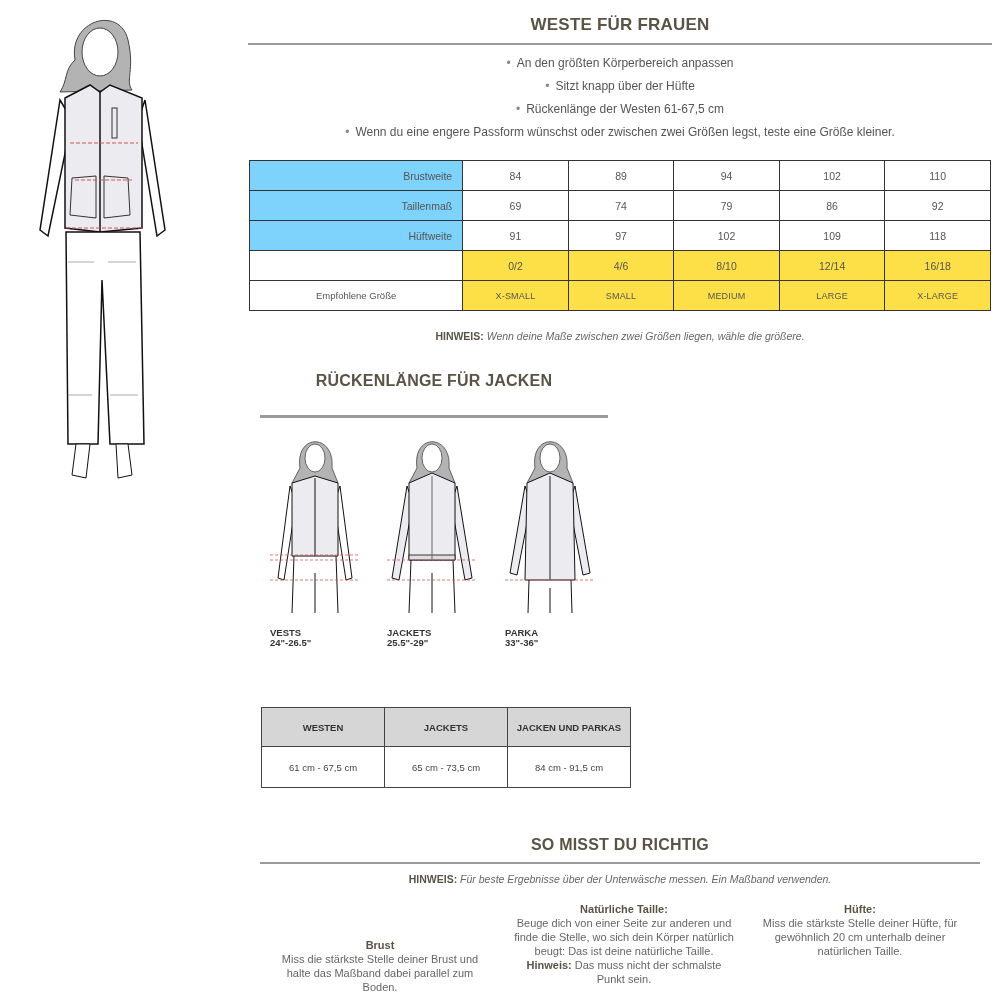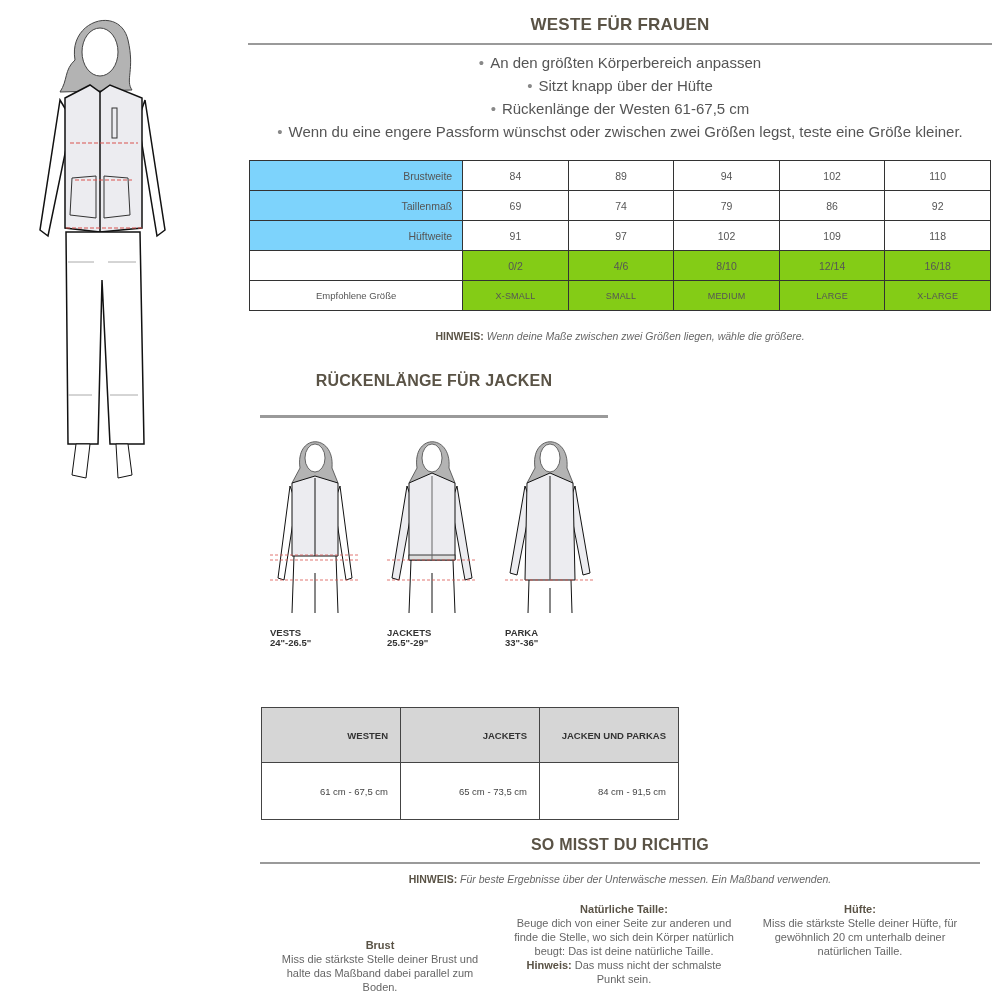--- a/index.html
+++ b/index.html
@@ -9,45 +9,45 @@
 
   
   #fig-main { left:20px; top:0; width:150px; height:490px; }
 
   
   .heading { font-family:Liberation Sans, sans-serif; font-weight:bold; color:#5a5346;
              font-size:17px; letter-spacing:0.2px; text-align:center; }
   .rule { height:2px; background:#9a9a9a; }
 
   
-  .bullets { left:250px; width:740px; top:55px; text-align:center; font-size:15px; color:#555; }
+  .bullets { left:250px; width:740px; top:55px; text-align:center; font-size:12px; color:#555; }
   .bullets div { height:23px; line-height:16px; }
   .bullets .dot { color:#888; margin-right:6px; }
 
   
   table.size { border-collapse:collapse; font-size:10.5px; color:#555; }
   table.size td { border:1px solid #333; text-align:center; height:29px; padding:0; }
   table.size td.label { background:#7dd3fc; text-align:right; padding-right:10px; width:195px; }
   table.size td.val { width:101px; }
-  table.size tr.sizes td.g, table.size tr.rec td.g { background:#84cc16; }
+  table.size tr.sizes td.g, table.size tr.rec td.g { background:#fde047; }
   table.size td.blank { border-left:1px solid #333; border-right:1px solid #333; background:#fff; }
   table.size td.rec-label { text-align:center; font-size:9.5px; }
   table.size tr.rec td.g { font-size:9px; letter-spacing:0.2px; }
 
   .note { font-size:10.5px; color:#666; text-align:center; }
   .note b { color:#5a5346; font-style:normal; }
   .note i { font-style:italic; }
 
   
   .fig3 { top:428px; width:90px; height:190px; }
   .cap { font-size:9.5px; font-weight:bold; color:#333; text-align:left; line-height:10px; width:90px; }
 
   
   table.back { border-collapse:collapse; font-size:9.5px; color:#444; }
-  table.back td { border:1px solid #444; text-align:right; height:32px; width:114px; padding:12px;margin-top:17px; }
+  table.back td { border:1px solid #444; text-align:center; height:32px; width:114px; padding:4px;margin-top:17px; }
   table.back tr.hd td { background:#d6d6d6; font-weight:bold; color:#333; height:30px; }
 
   
   .col { width:220px; text-align:center; font-size:11px; color:#666; line-height:14px; }
   .col .t { font-weight:bold; color:#5a5346; }
   .col b { color:#5a5346; }
 </style>
 </head>
 <body>
 

